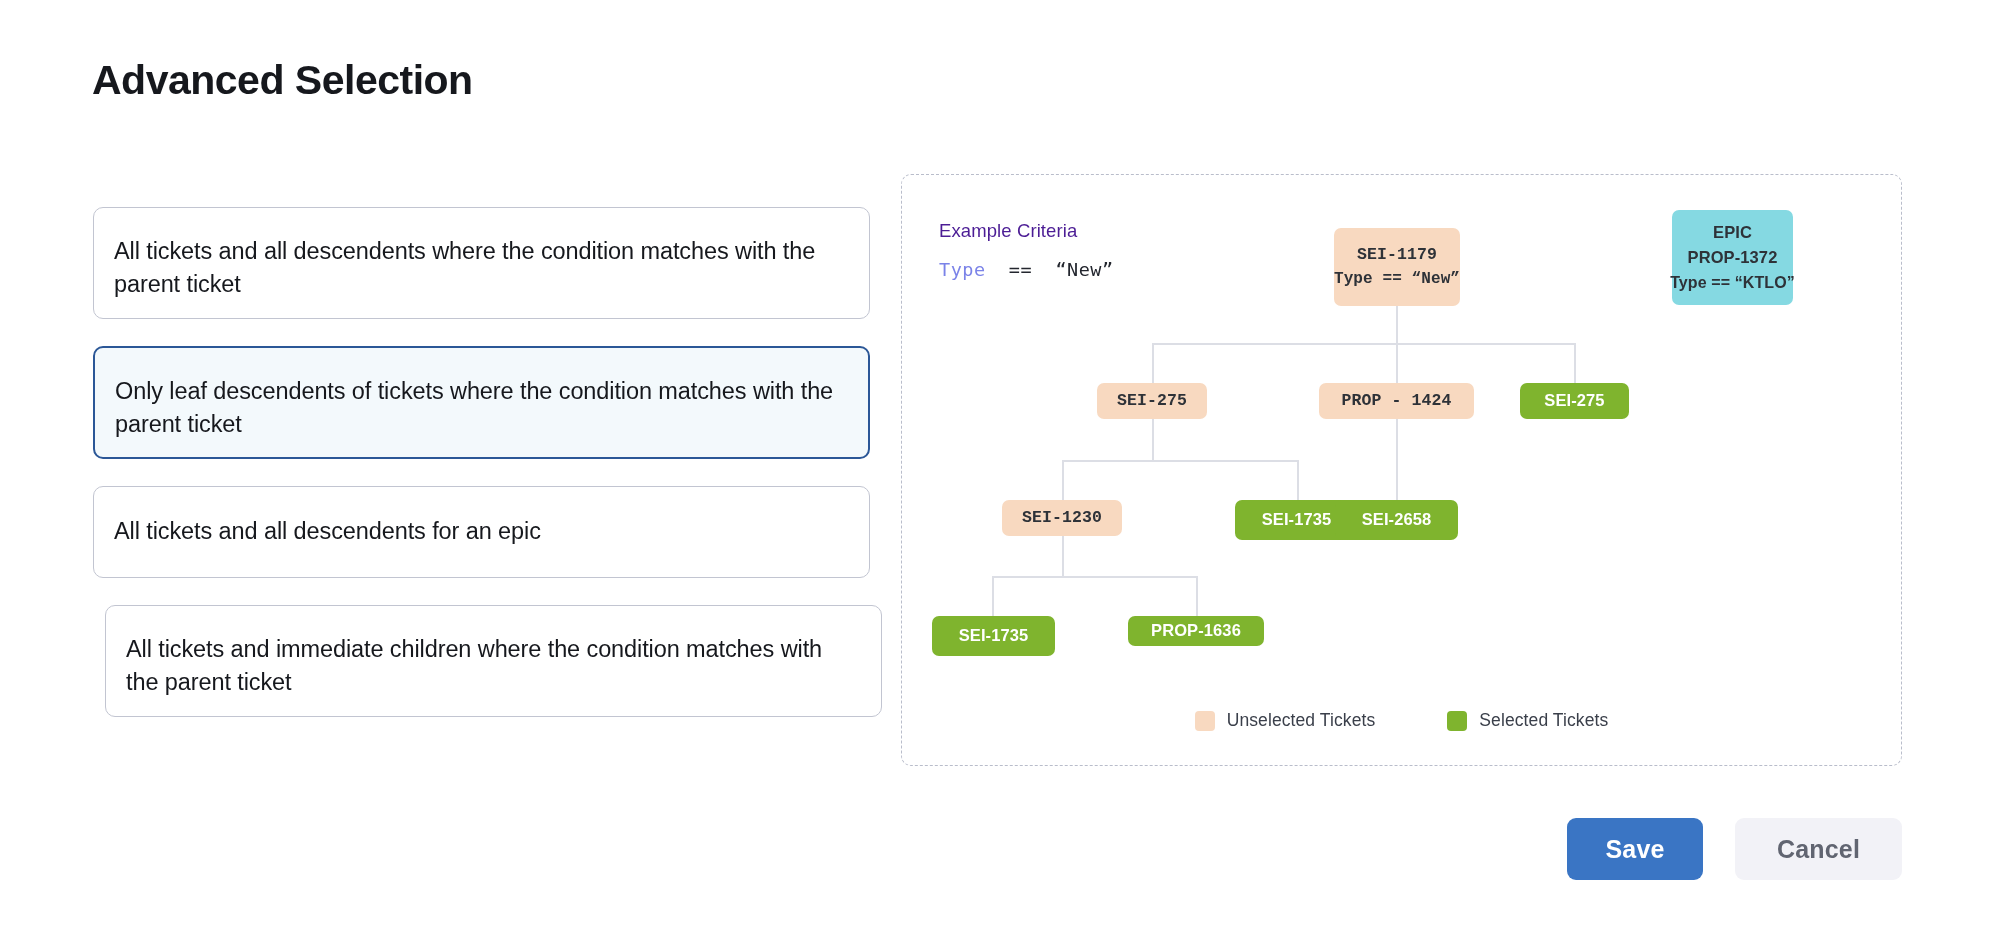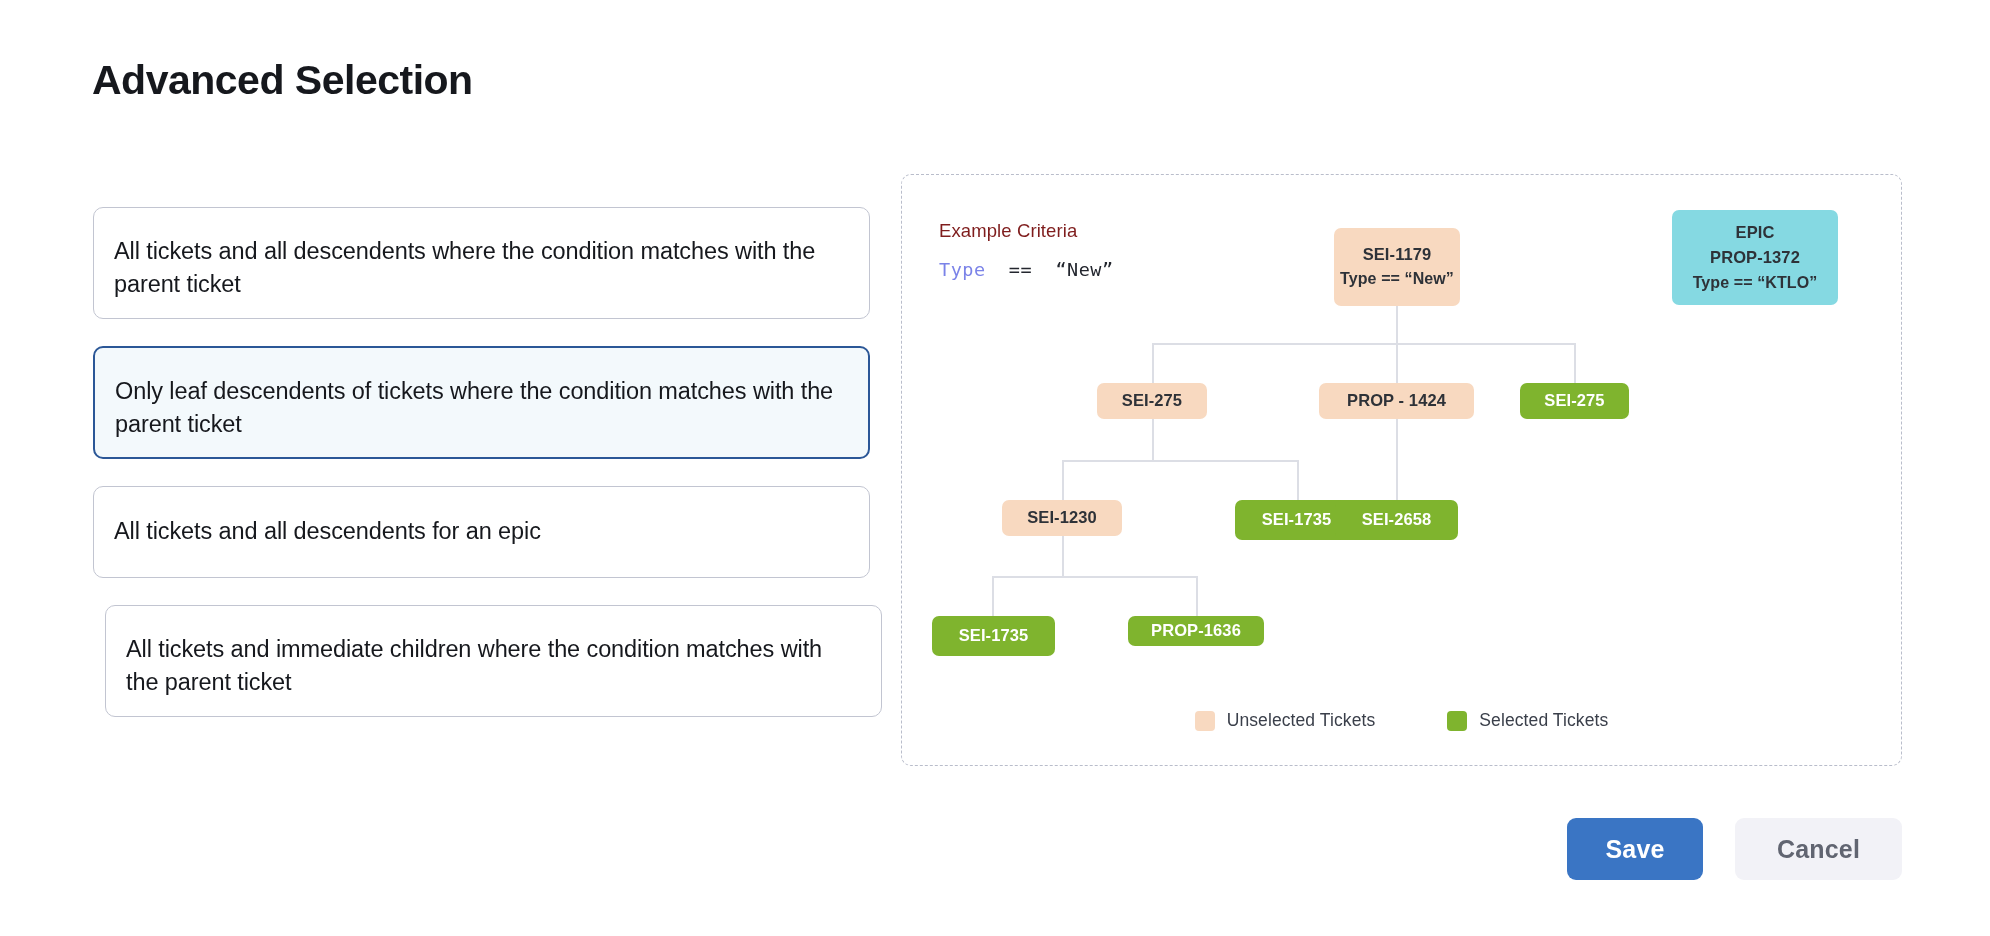--- a/index.html
+++ b/index.html
@@ -64,21 +64,21 @@
     left: 901px; top: 174px;
     width: 1001px; height: 592px;
     border: 1.5px dashed #b9bdcb;
     border-radius: 10px;
     background: #ffffff;
   }
   .criteria-label {
     position: absolute;
     left: 37px; top: 45px;
     font-size: 18.5px;
-    color: #7f1d1d;
+    color: #4c1d95;
     letter-spacing: 0.1px;
   }
   .criteria-expr {
     position: absolute;
     left: 37px; top: 84px;
     font-family: "DejaVu Sans Mono", "Liberation Mono", monospace;
     font-size: 18.5px;
     letter-spacing: 0.5px;
     white-space: pre;
   }
@@ -101,21 +101,21 @@
     font-size: 16.5px;
     font-weight: 700;
     letter-spacing: 0.1px;
     line-height: 1.55;
     white-space: nowrap;
   }
   .node .nl.sub {
     font-weight: 700;
     font-size: 16px;
   }
-  .node.unselected { background: #f8d9c0; }
+  .node.unselected { background: #f8d9c0; font-family: Liberation Mono, monospace; }
   .node.unselected .nl { color: #2e3238; }
   .node.selected   { background: #7fb42e; }
   .node.selected .nl { color: #ffffff; }
   .node.epic       { background: #85d9e2; }
   .node.epic .nl   { color: #2e3238; }
 
   
   .line {
     position: absolute;
     background: #dcdee5;
@@ -232,21 +232,21 @@
     <div class="line v" style="left:160px; top:359px; height:43px;"></div>
     <div class="line h" style="left:90px; top:401px; width:205px;"></div>
     <div class="line v" style="left:90px; top:401px; height:42px;"></div>
     <div class="line v" style="left:294px; top:401px; height:42px;"></div>
 
     <div class="node unselected" style="left:432px; top:53px; width:126px; height:78px;">
       <div class="nl">SEI-1179</div>
       <div class="nl sub">Type == “New”</div>
     </div>
 
-    <div class="node epic" style="left:770px; top:35px; width:166px; height:95px;">
+    <div class="node epic" style="left:770px; top:35px; width:121px; height:95px;">
       <div class="nl">EPIC</div>
       <div class="nl">PROP-1372</div>
       <div class="nl sub">Type == “KTLO”</div>
     </div>
 
     <div class="node unselected" style="left:195px; top:208px; width:110px; height:36px;">
       <div class="nl">SEI-275</div>
     </div>
 
     <div class="node unselected" style="left:417px; top:208px; width:155px; height:36px;">

